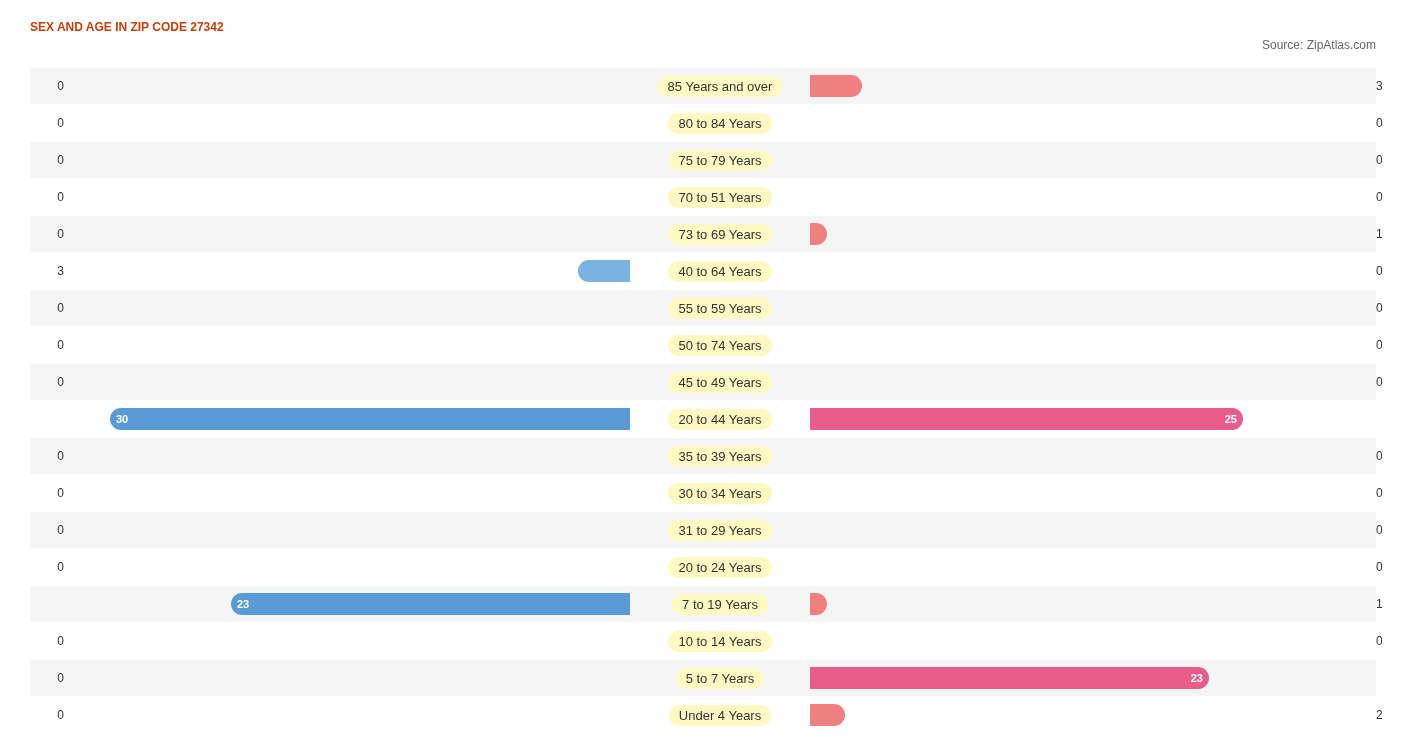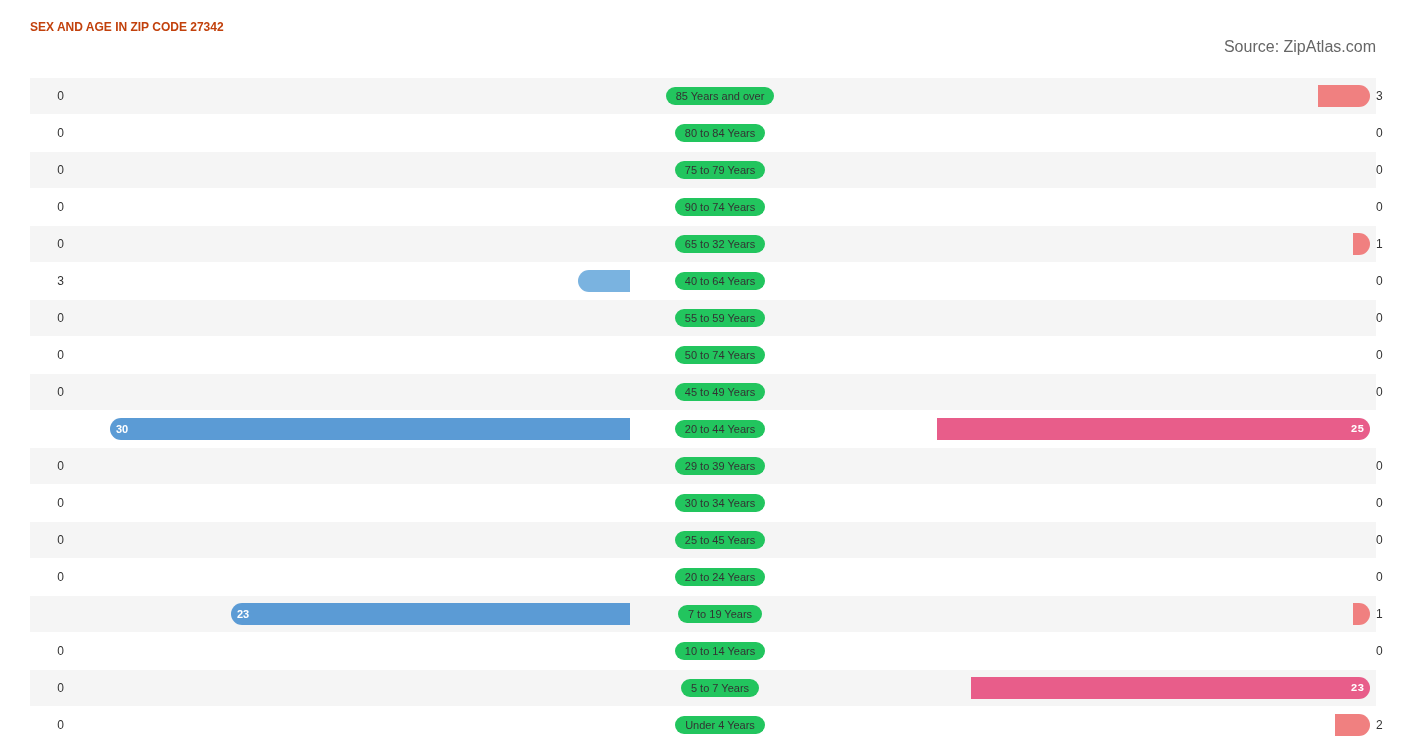--- a/index.html
+++ b/index.html
@@ -11,23 +11,23 @@
       padding: 20px 30px;
     }
     .chart-title {
       font-size: 12px;
       font-weight: bold;
       color: #c2410c;
       margin-bottom: 4px;
     }
     .source {
       text-align: right;
-      font-size: 16px;
+      font-size: 12px;
       color: #666;
-      margin-bottom: 22px;
+      margin-bottom: 16px;
     }
     .chart-area {
       position: relative;
       width: 100%;
     }
     .row {
       display: flex;
       align-items: center;
       height: 36px;
       margin-bottom: 1px;
@@ -71,25 +71,24 @@
       text-align: center;
       font-size: 12px;
       color: #333;
       flex-shrink: 0;
       z-index: 2;
       background: rgba(255,255,255,0.0);
     }
     .bar-right-container {
       width: 560px;
       display: flex;
-      justify-content: flex-end;
+      justify-content: flex-start;
       align-items: center;
       height: 100%;
       flex-shrink: 0;
-      font-family: Liberation Mono, monospace;
     }
     .bar-right {
       background: #f08080;
       height: 22px;
       border-radius: 0 11px 11px 0;
       display: flex;
       align-items: center;
       justify-content: flex-end;
       padding-right: 6px;
       color: white;
@@ -144,24 +143,24 @@
     }
     .footer-right-space {
       width: 560px;
     }
     .footer-right-num {
       width: 40px;
       padding-left: 6px;
     }
     
     .label-pill {
-      background: #22c55e;
+      background: #fef9c3;
       border-radius: 10px;
       padding: 3px 10px;
-      font-size: 11px;
+      font-size: 13px;
       color: #333;
       white-space: nowrap;
     }
   </style>
 </head>
 <body>
 
 <div class="chart-title">SEX AND AGE IN ZIP CODE 27342</div>
 <div class="source">Source: ZipAtlas.com</div>
 
@@ -204,34 +203,34 @@
         <div style="width:0"></div>
       </div>
       <div class="right-val">0</div>
     </div>
     <div class="row">
       <div class="left-val">0</div>
       <div class="bar-left-container">
         <div style="width:0"></div>
       </div>
       <div class="label-center">
-        <span class="label-pill">90 to 74 Years</span>
-      </div>
-      <div class="bar-right-container">
-        <div style="width:0"></div>
-      </div>
-      <div class="right-val">0</div>
-    </div>
-    <div class="row">
-      <div class="left-val">0</div>
-      <div class="bar-left-container">
-        <div style="width:0"></div>
-      </div>
-      <div class="label-center">
-        <span class="label-pill">65 to 32 Years</span>
+        <span class="label-pill">70 to 51 Years</span>
+      </div>
+      <div class="bar-right-container">
+        <div style="width:0"></div>
+      </div>
+      <div class="right-val">0</div>
+    </div>
+    <div class="row">
+      <div class="left-val">0</div>
+      <div class="bar-left-container">
+        <div style="width:0"></div>
+      </div>
+      <div class="label-center">
+        <span class="label-pill">73 to 69 Years</span>
       </div>
       <div class="bar-right-container">
         <div class="bar-right" style="width:17px;"></div>
       </div>
       <div class="right-val">1</div>
     </div>
     <div class="row">
       <div class="left-val">3</div>
       <div class="bar-left-container">
         <div class="bar-left" style="width:52px;"></div>
@@ -295,21 +294,21 @@
         <div class="bar-right highlight" style="width:433px;">25</div>
       </div>
       <div class="right-val"></div>
     </div>
     <div class="row">
       <div class="left-val">0</div>
       <div class="bar-left-container">
         <div style="width:0"></div>
       </div>
       <div class="label-center">
-        <span class="label-pill">29 to 39 Years</span>
+        <span class="label-pill">35 to 39 Years</span>
       </div>
       <div class="bar-right-container">
         <div style="width:0"></div>
       </div>
       <div class="right-val">0</div>
     </div>
     <div class="row">
       <div class="left-val">0</div>
       <div class="bar-left-container">
         <div style="width:0"></div>
@@ -321,21 +320,21 @@
         <div style="width:0"></div>
       </div>
       <div class="right-val">0</div>
     </div>
     <div class="row">
       <div class="left-val">0</div>
       <div class="bar-left-container">
         <div style="width:0"></div>
       </div>
       <div class="label-center">
-        <span class="label-pill">25 to 45 Years</span>
+        <span class="label-pill">31 to 29 Years</span>
       </div>
       <div class="bar-right-container">
         <div style="width:0"></div>
       </div>
       <div class="right-val">0</div>
     </div>
     <div class="row">
       <div class="left-val">0</div>
       <div class="bar-left-container">
         <div style="width:0"></div>

